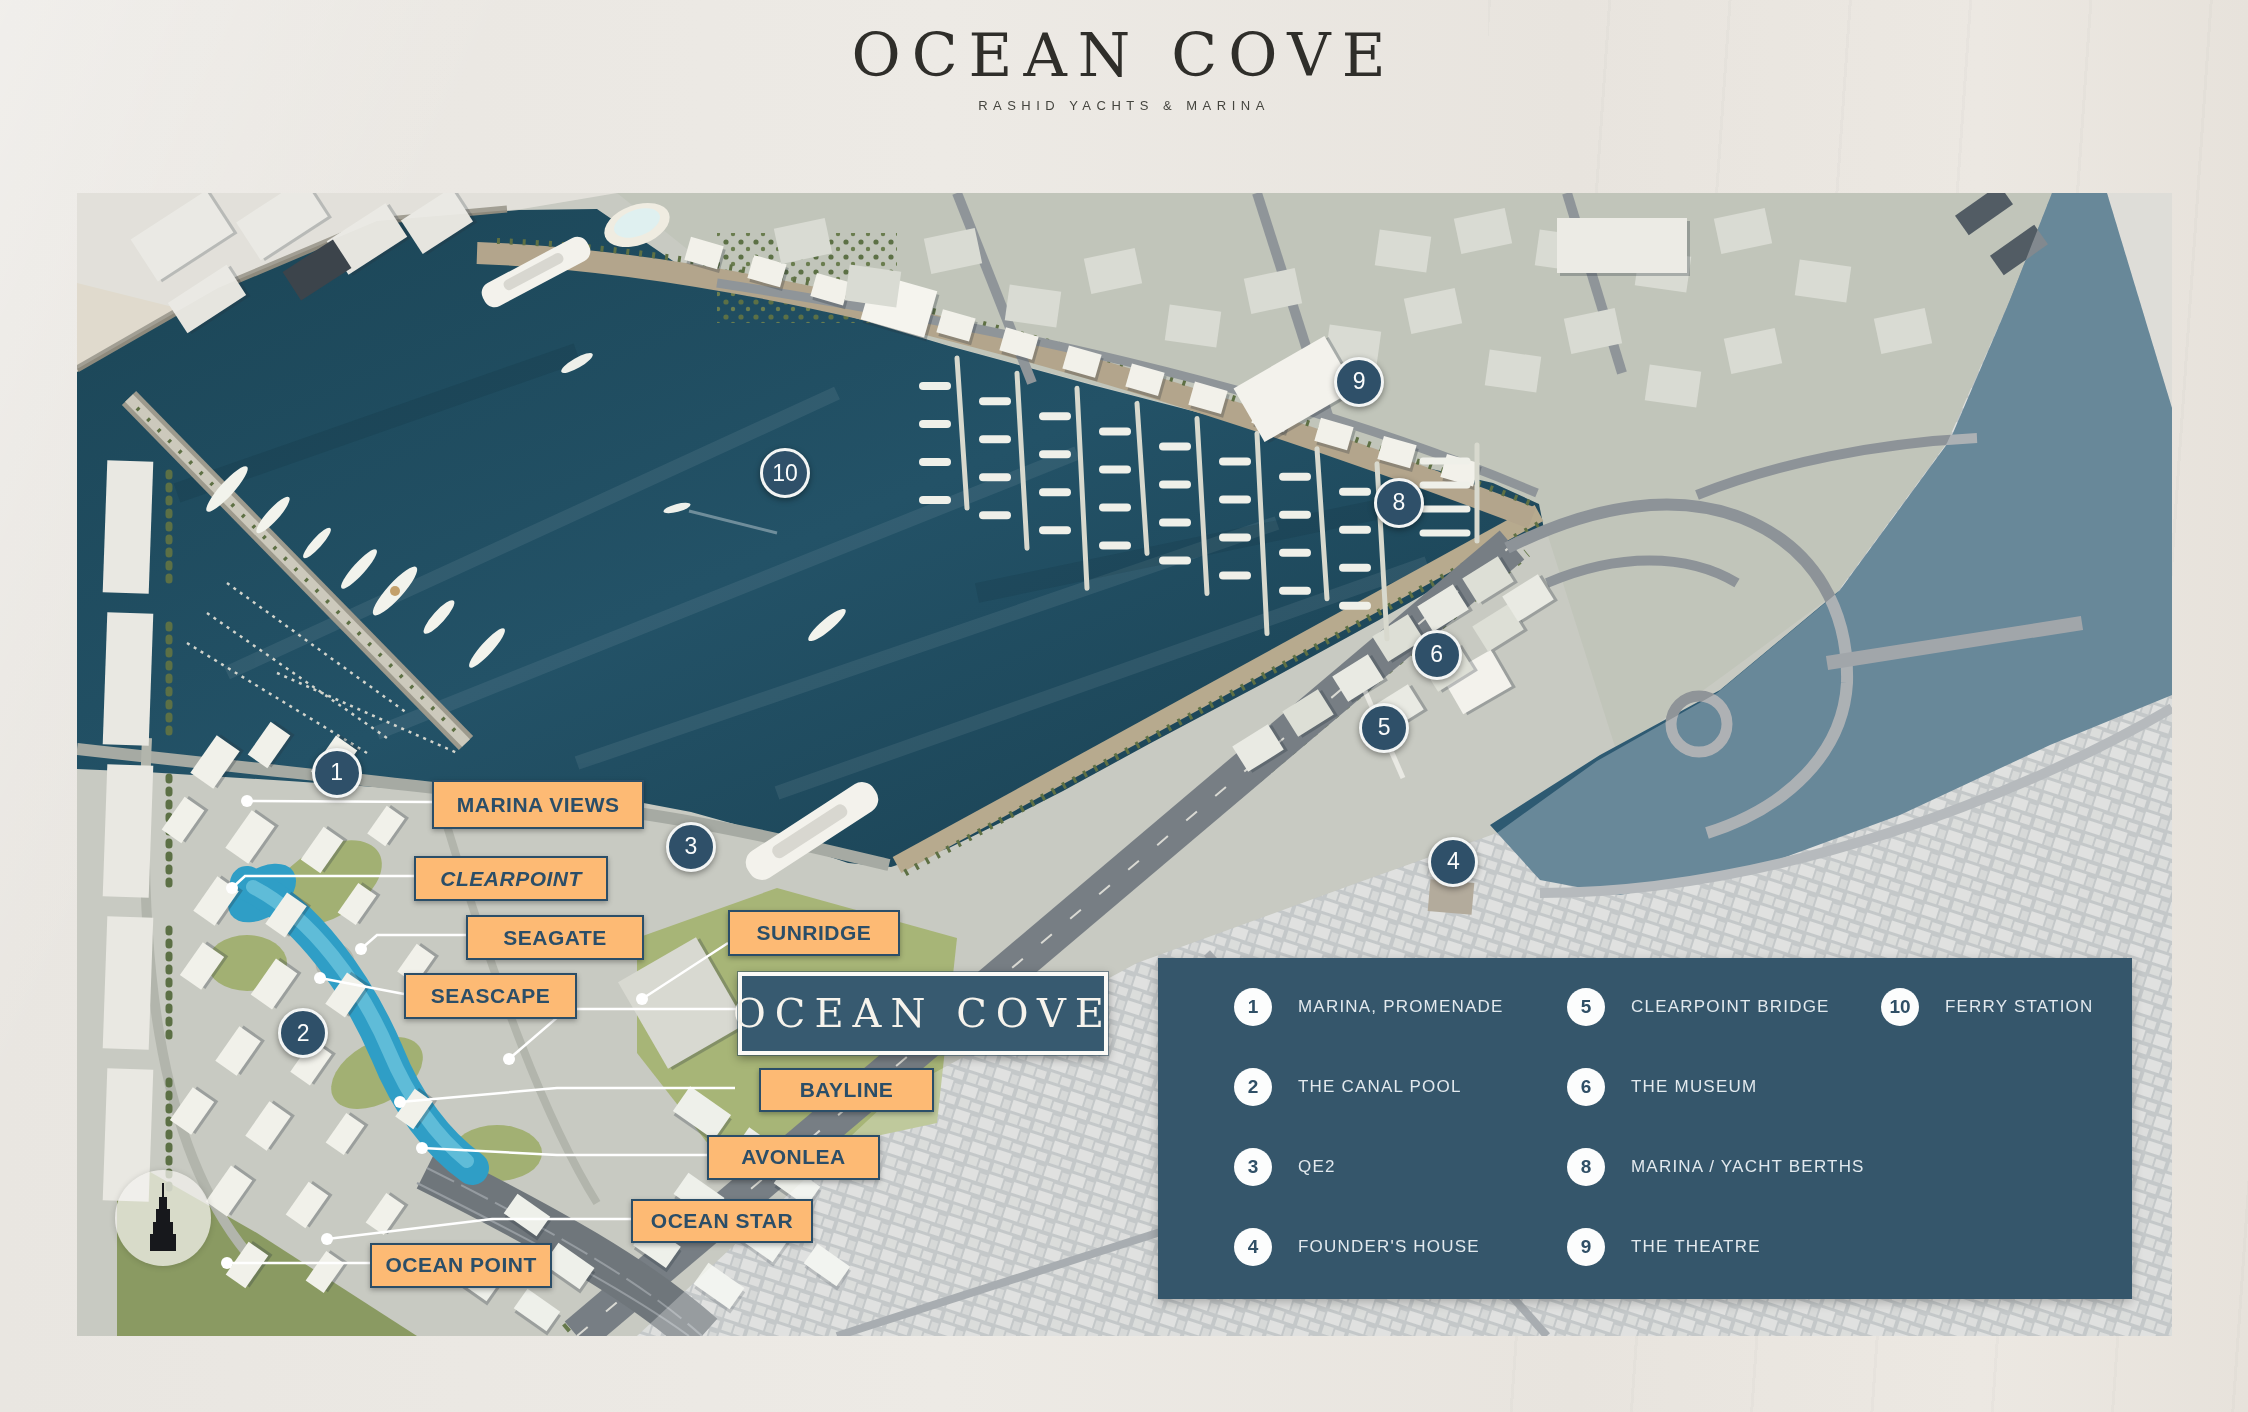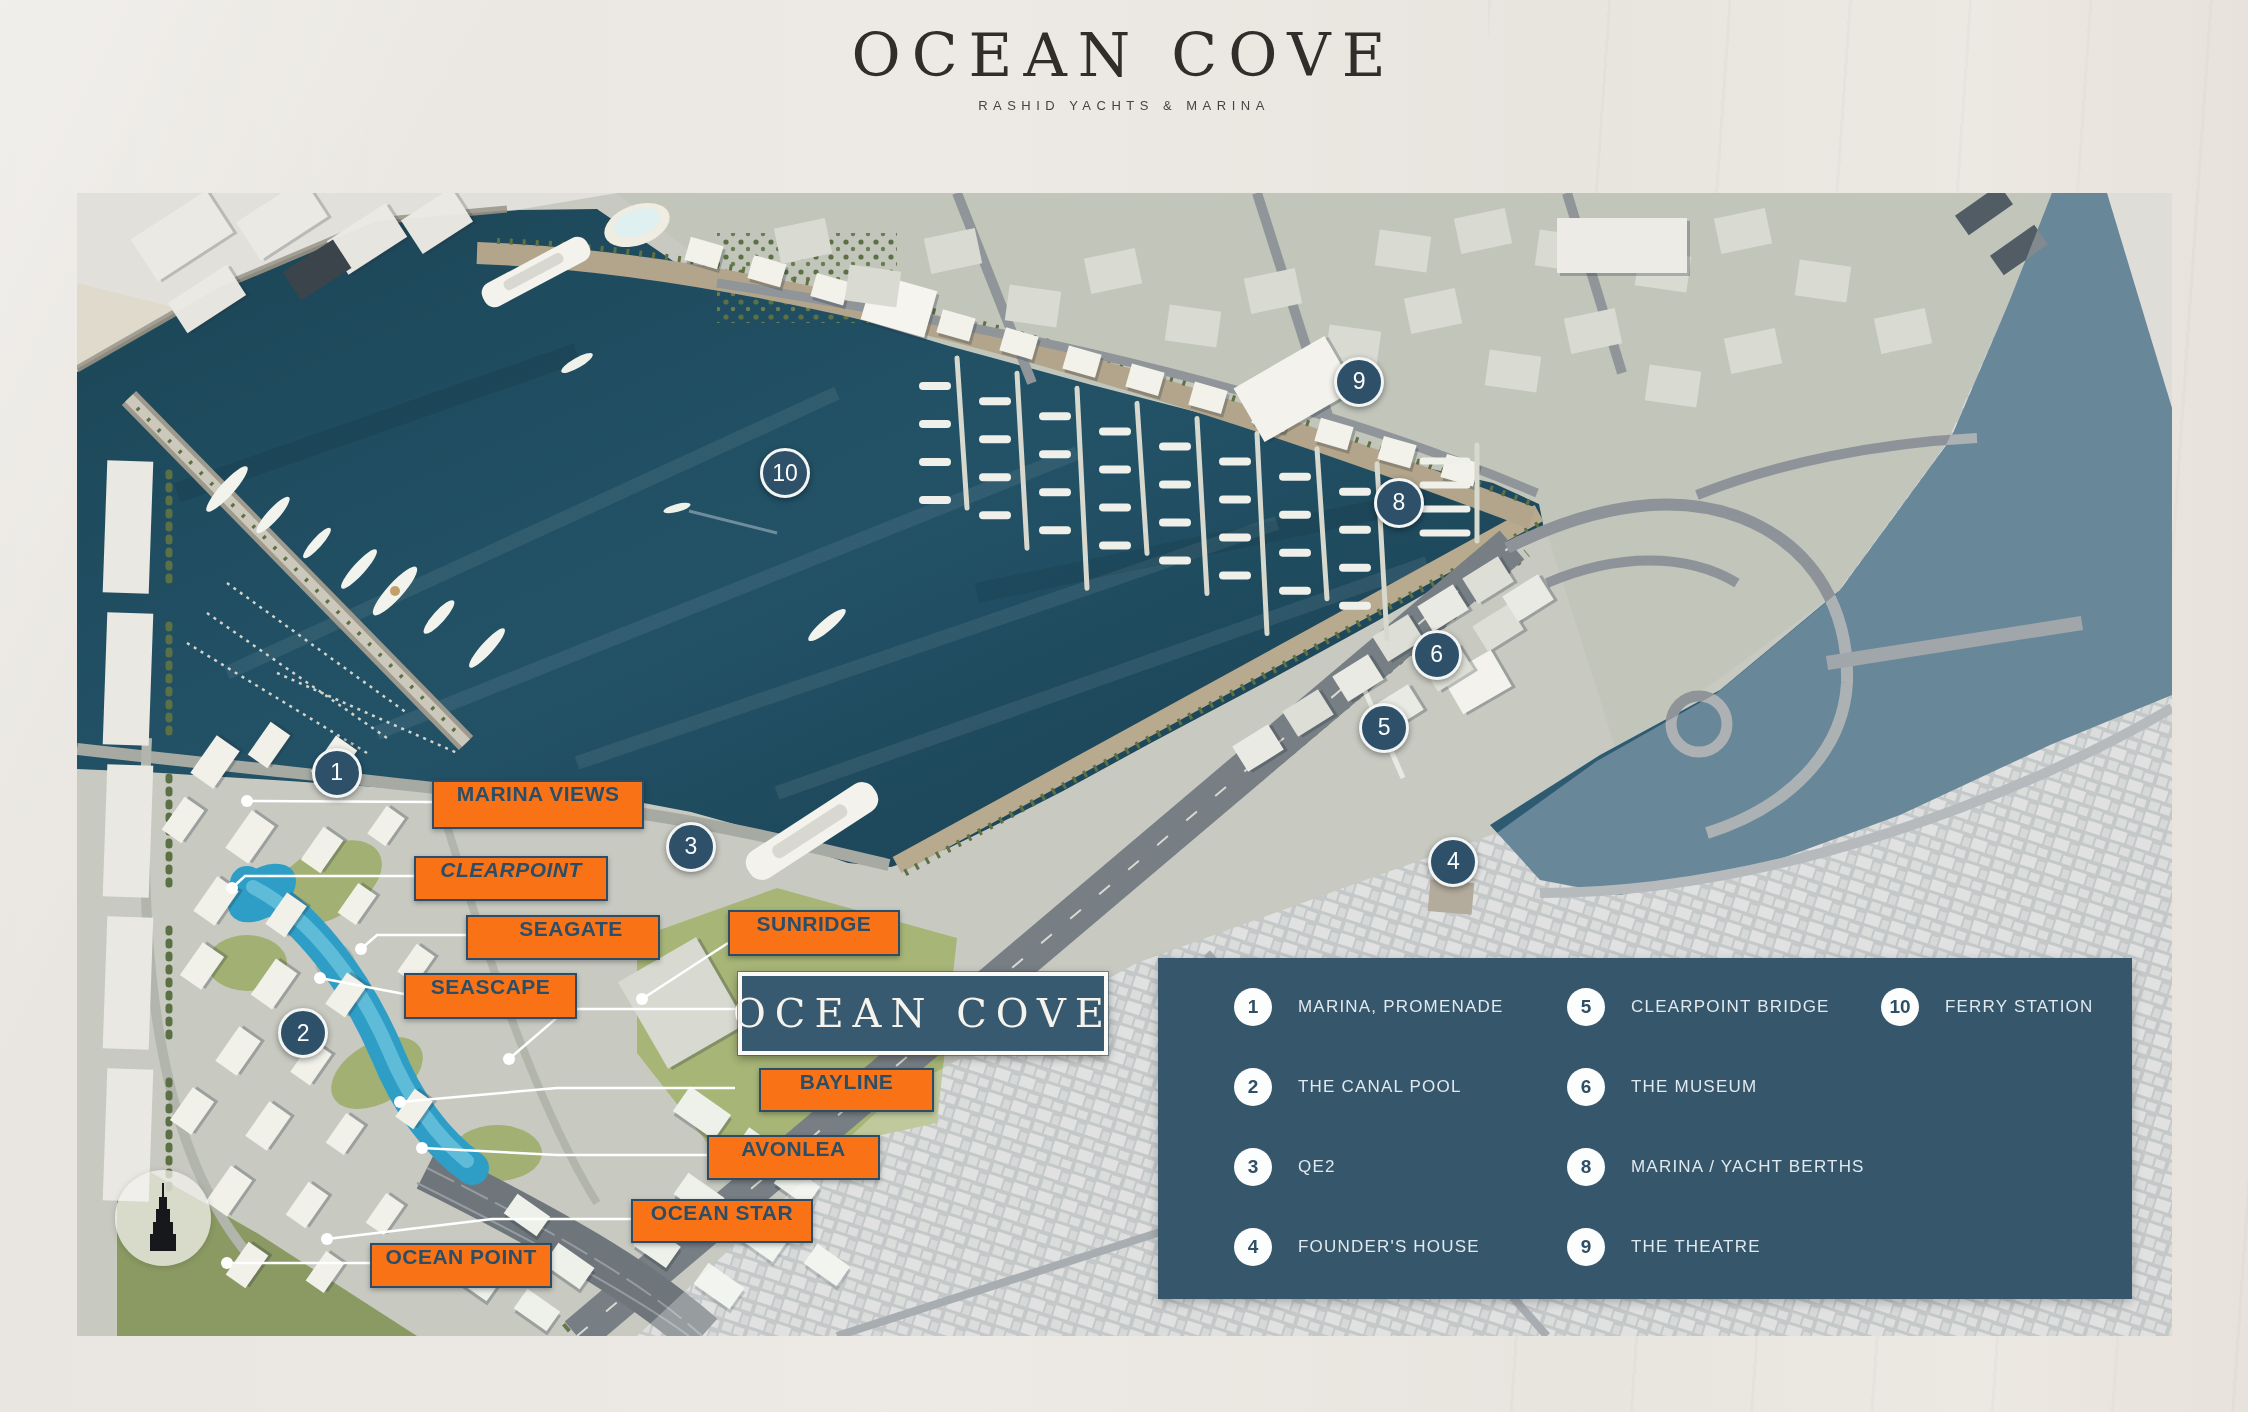--- a/index.html
+++ b/index.html
@@ -30,22 +30,22 @@
   .map svg.leaders{pointer-events:none;}
   .overlay{position:absolute;inset:0;}
   .map-marker{
     position:absolute;width:44px;height:44px;border-radius:50%;
     background:#2f5069;border:3px solid #f3f5f4;color:#fbfcfc;
     display:flex;align-items:center;justify-content:center;
     font-size:23px;font-weight:500;transform:translate(-50%,-50%);
     box-shadow:0 2px 6px rgba(0,0,0,.4);
   }
   .prop-label{
-    position:absolute;background:#f97316;border:2px solid #2b4e68;
-    display:flex;align-items:flex-start;justify-content:center;
+    position:absolute;background:#fdba74;border:2px solid #2b4e68;
+    display:flex;align-items:center;justify-content:center;
     color:#2b4e68;font-weight:700;font-size:21px;letter-spacing:.5px;white-space:nowrap;
     box-shadow:0 2px 5px rgba(0,0,0,.3);
   }
   .project-label{
     position:absolute;background:#375a70;border:4px solid #fbfaf6;
     outline:1px solid rgba(47,79,99,.55);
     display:flex;align-items:center;justify-content:center;
     color:#f6f3ec;font-family:"DejaVu Serif", serif;font-size:40px;letter-spacing:9px;
     white-space:nowrap;box-shadow:0 3px 9px rgba(0,0,0,.38);
   }
@@ -456,21 +456,21 @@
       <circle cx="432" cy="866" r="6" fill="#ffffff"></circle>
     </svg>
 
   <div class="overlay" id="labels">
       <div class="prop-label" style="left: 16.95%; top: 51.36%; width: 9.93%; height: 3.94%;">
         <span>MARINA VIEWS</span>
       </div>
       <div class="prop-label" style="left: 16.09%; top: 58.01%; width: 9.07%; height: 3.59%; font-style: italic;">
         <span>CLEARPOINT</span>
       </div>
-      <div class="prop-label" style="left: 18.57%; top: 63.17%; width: 8.31%; height: 3.59%; padding-left: 16px;">
+      <div class="prop-label" style="left: 18.57%; top: 63.17%; width: 8.31%; height: 3.59%;">
         <span>SEAGATE</span>
       </div>
       <div class="prop-label" style="left: 31.07%; top: 62.73%; width: 8.02%; height: 3.67%;">
         <span>SUNRIDGE</span>
       </div>
       <div class="prop-label" style="left: 15.61%; top: 68.24%; width: 8.07%; height: 3.67%;">
         <span>SEASCAPE</span>
       </div>
       <div class="prop-label" style="left: 31.41%; top: 76.55%; width: 8.16%; height: 3.5%; margin-left: 24px;">
         <span>BAYLINE</span>

